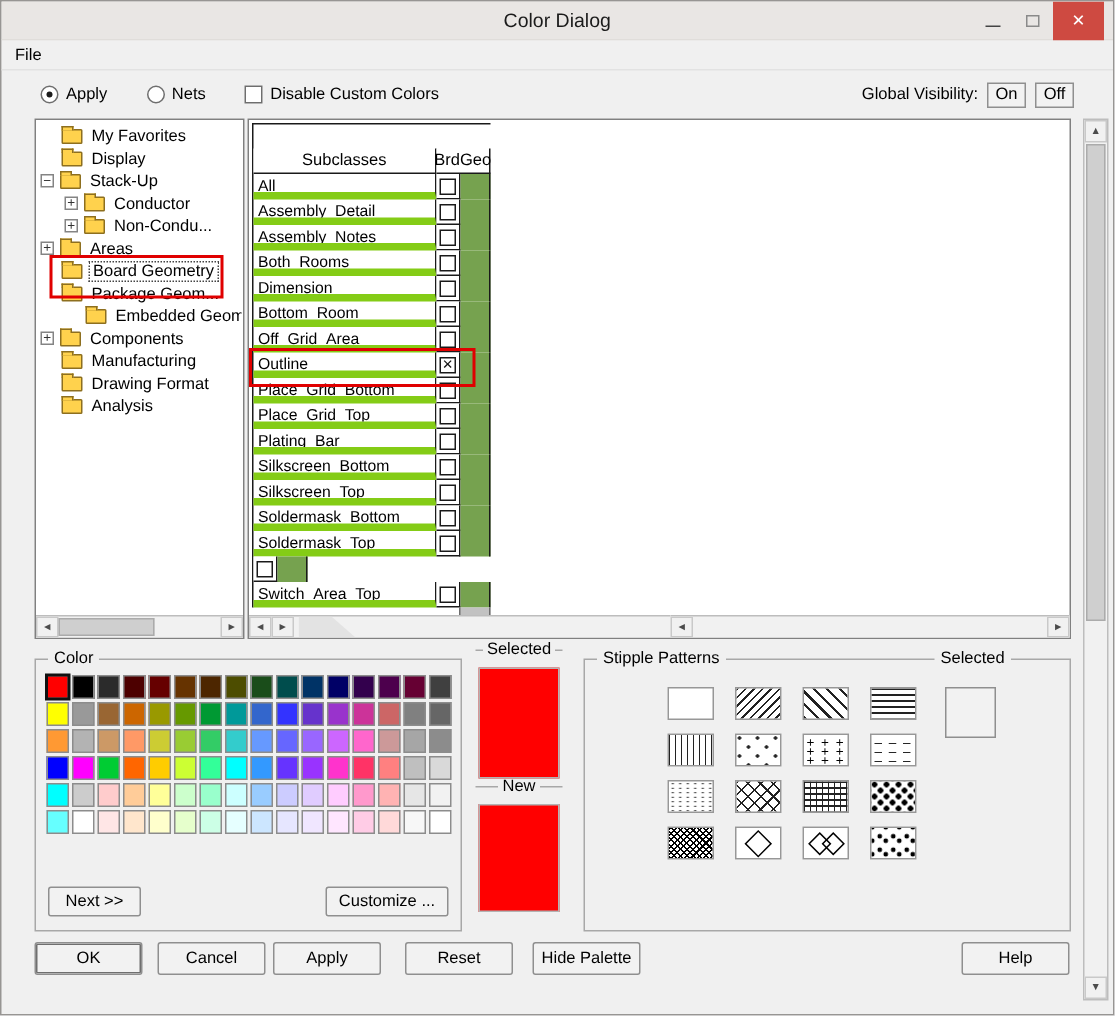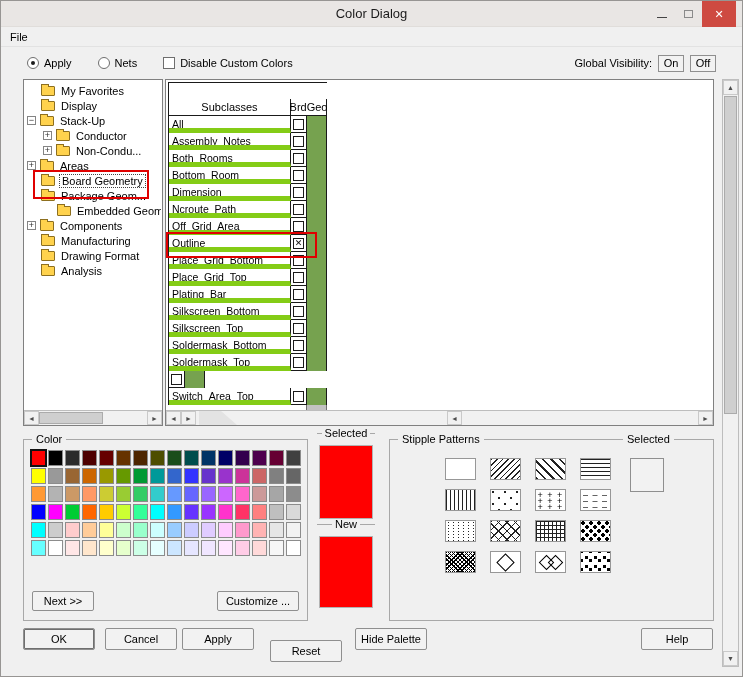--- a/index.html
+++ b/index.html
@@ -231,49 +231,49 @@
       </div>
       <div>
           <div class="t-row">
             <div class="t-label">All</div>
             <div class="t-check-cell">
               <span class="t-check"></span>
             </div>
             <div class="t-color" style="background: rgb(118, 162, 79);"></div>
           </div>
           <div class="t-row">
+            <div class="t-label">Assembly_Detail</div>
+            <div class="t-check-cell">
+              <span class="t-check"></span>
+            </div>
+            <div class="t-color" style="background: rgb(118, 162, 79);"></div>
+          </div>
+          <div class="t-row">
             <div class="t-label">Assembly_Notes</div>
             <div class="t-check-cell">
               <span class="t-check"></span>
             </div>
             <div class="t-color" style="background: rgb(118, 162, 79);"></div>
           </div>
           <div class="t-row">
             <div class="t-label">Both_Rooms</div>
             <div class="t-check-cell">
               <span class="t-check"></span>
             </div>
             <div class="t-color" style="background: rgb(118, 162, 79);"></div>
           </div>
           <div class="t-row">
+            <div class="t-label">Dimension</div>
+            <div class="t-check-cell">
+              <span class="t-check"></span>
+            </div>
+            <div class="t-color" style="background: rgb(118, 162, 79);"></div>
+          </div>
+          <div class="t-row">
             <div class="t-label">Bottom_Room</div>
-            <div class="t-check-cell">
-              <span class="t-check"></span>
-            </div>
-            <div class="t-color" style="background: rgb(118, 162, 79);"></div>
-          </div>
-          <div class="t-row">
-            <div class="t-label">Dimension</div>
-            <div class="t-check-cell">
-              <span class="t-check"></span>
-            </div>
-            <div class="t-color" style="background: rgb(118, 162, 79);"></div>
-          </div>
-          <div class="t-row">
-            <div class="t-label">Ncroute_Path</div>
             <div class="t-check-cell">
               <span class="t-check"></span>
             </div>
             <div class="t-color" style="background: rgb(118, 162, 79);"></div>
           </div>
           <div class="t-row">
             <div class="t-label">Off_Grid_Area</div>
             <div class="t-check-cell">
               <span class="t-check"></span>
             </div>
@@ -515,17 +515,17 @@
         <div class="pat pat-hex-outline"></div>
         <div class="pat pat-diamond-lattice"></div>
         <div class="pat pat-dot-clusters"></div>
       </div>
     <div class="stip-sel"></div>
   </div>
 
   <div class="btn btm-btn default" style="left:22px;">OK</div>
   <div class="btn btm-btn" style="left:104px;">Cancel</div>
   <div class="btn btm-btn" style="left:181px;">Apply</div>
-  <div class="btn btm-btn" style="left:269px;margin-top:12px;">Reset</div>
+  <div class="btn btm-btn" style="left:269px;">Reset</div>
   <div class="btn btm-btn" style="left:354px;">Hide Palette</div>
   <div class="btn btm-btn" style="left:640px;">Help</div>
 
 </div>
 
 </body></html>

